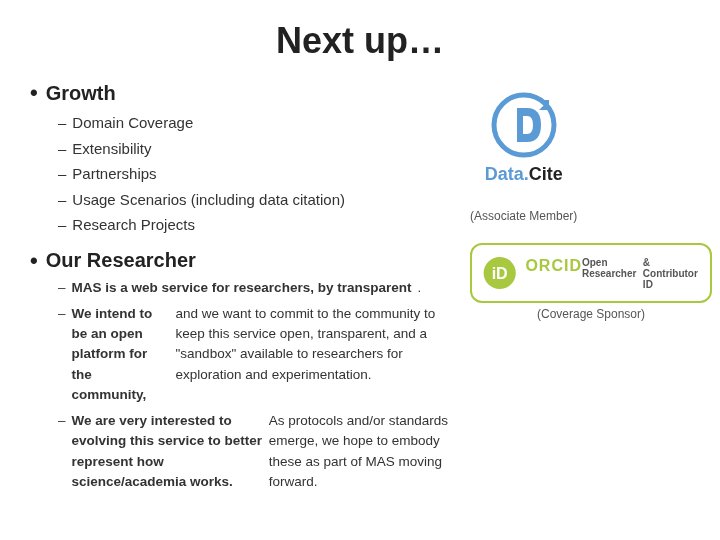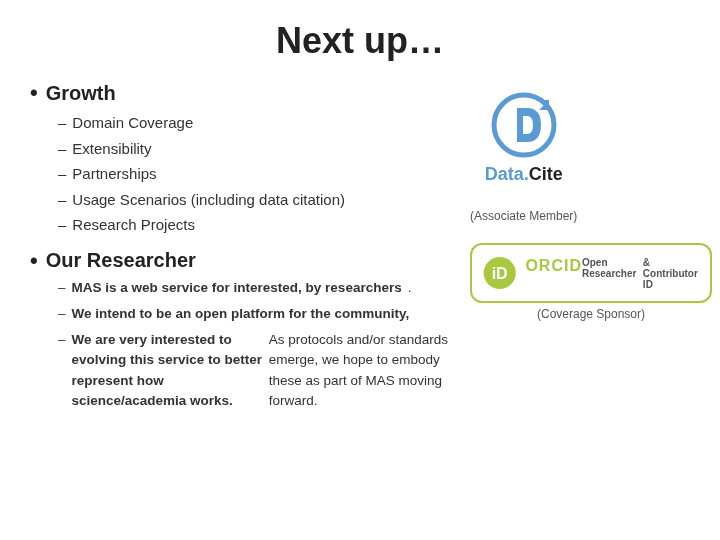--- a/index.html
+++ b/index.html
@@ -221,25 +221,26 @@
             </li>
         </ul>
       </div>
 
       <div class="bullet-section">
         <div class="bullet-main">
           <span>Our Researcher</span>
         </div>
         <div class="commitments-body">
           <div class="commitment-item">
-            <strong>MAS is a web service for interested, by researchers</strong>
+            <strong>MAS is a web service for researchers, by transparent</strong>
               <span>.</span>
           </div>
           <div class="commitment-item">
             <strong>We intend to be an open platform for the community,</strong>
+              <span> and we want to commit to the community to keep this service open, transparent, and a "sandbox" available to researchers for exploration and experimentation.</span>
           </div>
           <div class="commitment-item">
             <strong>We are very interested to evolving this service to better represent how science/academia works.</strong>
               <span> As protocols and/or standards emerge, we hope to embody these as part of MAS moving forward.</span>
           </div>
         </div>
       </div>
 
     </div>
 

